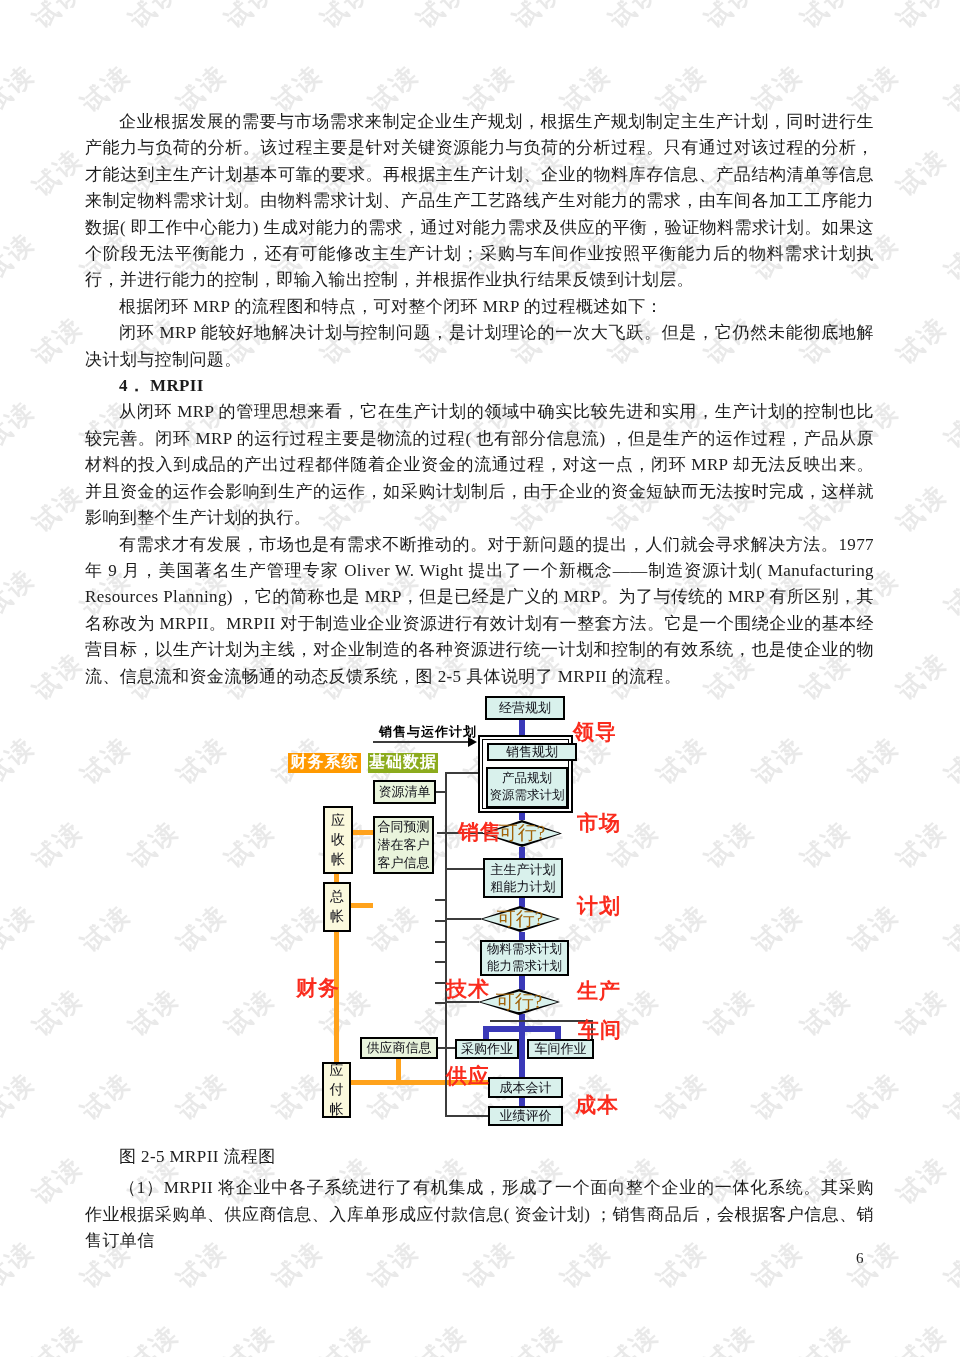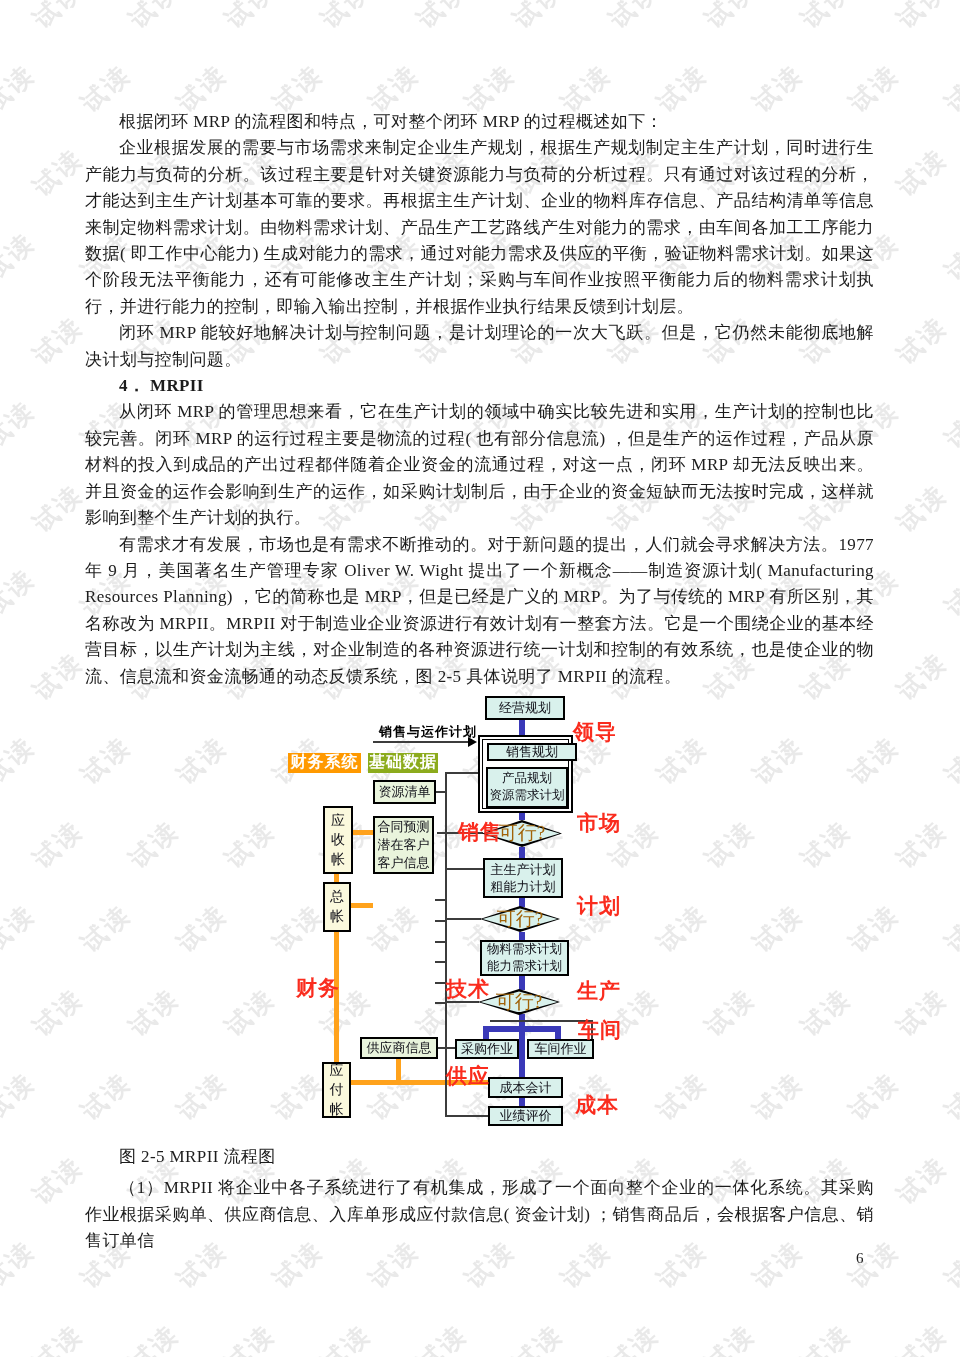--- a/index.html
+++ b/index.html
@@ -287,22 +287,22 @@
     <span class="wm" style="left: 318px; top: 1332px;">试读</span>
     <span class="wm" style="left: 414px; top: 1332px;">试读</span>
     <span class="wm" style="left: 510px; top: 1332px;">试读</span>
     <span class="wm" style="left: 606px; top: 1332px;">试读</span>
     <span class="wm" style="left: 702px; top: 1332px;">试读</span>
     <span class="wm" style="left: 798px; top: 1332px;">试读</span>
     <span class="wm" style="left: 894px; top: 1332px;">试读</span>
   </div>
 
 <div class="content">
+  <p>企业根据发展的需要与市场需求来制定企业生产规划，根据生产规划制定主生产计划，同时进行生产能力与负荷的分析。该过程主要是针对关键资源能力与负荷的分析过程。只有通过对该过程的分析，才能达到主生产计划基本可靠的要求。再根据主生产计划、企业的物料库存信息、产品结构清单等信息来制定物料需求计划。由物料需求计划、产品生产工艺路线产生对能力的需求，由车间各加工工序能力数据( 即工作中心能力) 生成对能力的需求，通过对能力需求及供应的平衡，验证物料需求计划。如果这个阶段无法平衡能力，还有可能修改主生产计划；采购与车间作业按照平衡能力后的物料需求计划执行，并进行能力的控制，即输入输出控制，并根据作业执行结果反馈到计划层。</p>
   <p>根据闭环 MRP 的流程图和特点，可对整个闭环 MRP 的过程概述如下：</p>
-  <p>企业根据发展的需要与市场需求来制定企业生产规划，根据生产规划制定主生产计划，同时进行生产能力与负荷的分析。该过程主要是针对关键资源能力与负荷的分析过程。只有通过对该过程的分析，才能达到主生产计划基本可靠的要求。再根据主生产计划、企业的物料库存信息、产品结构清单等信息来制定物料需求计划。由物料需求计划、产品生产工艺路线产生对能力的需求，由车间各加工工序能力数据( 即工作中心能力) 生成对能力的需求，通过对能力需求及供应的平衡，验证物料需求计划。如果这个阶段无法平衡能力，还有可能修改主生产计划；采购与车间作业按照平衡能力后的物料需求计划执行，并进行能力的控制，即输入输出控制，并根据作业执行结果反馈到计划层。</p>
   <p>闭环 MRP 能较好地解决计划与控制问题，是计划理论的一次大飞跃。但是，它仍然未能彻底地解决计划与控制问题。</p>
   <p class="heading">4． MRPII</p>
   <p>从闭环 MRP 的管理思想来看，它在生产计划的领域中确实比较先进和实用，生产计划的控制也比较完善。闭环 MRP 的运行过程主要是物流的过程( 也有部分信息流) ，但是生产的运作过程，产品从原材料的投入到成品的产出过程都伴随着企业资金的流通过程，对这一点，闭环 MRP 却无法反映出来。并且资金的运作会影响到生产的运作，如采购计划制后，由于企业的资金短缺而无法按时完成，这样就影响到整个生产计划的执行。</p>
   <p>有需求才有发展，市场也是有需求不断推动的。对于新问题的提出，人们就会寻求解决方法。1977 年 9 月，美国著名生产管理专家 Oliver W. Wight 提出了一个新概念——制造资源计划( Manufacturing Resources Planning) ，它的简称也是 MRP，但是已经是广义的 MRP。为了与传统的 MRP 有所区别，其名称改为 MRPII。MRPII 对于制造业企业资源进行有效计划有一整套方法。它是一个围绕企业的基本经营目标，以生产计划为主线，对企业制造的各种资源进行统一计划和控制的有效系统，也是使企业的物流、信息流和资金流畅通的动态反馈系统，图 2-5 具体说明了 MRPII 的流程。</p>
 
   <div class="diagram">
 
     <i class="ln bl" style="left:234px;top:28px;width:6px;height:100px;"></i>
     <i class="ln bl" style="left:234px;top:155px;width:6px;height:60px;"></i>
     <i class="ln bl" style="left:234px;top:240px;width:6px;height:58px;"></i>

